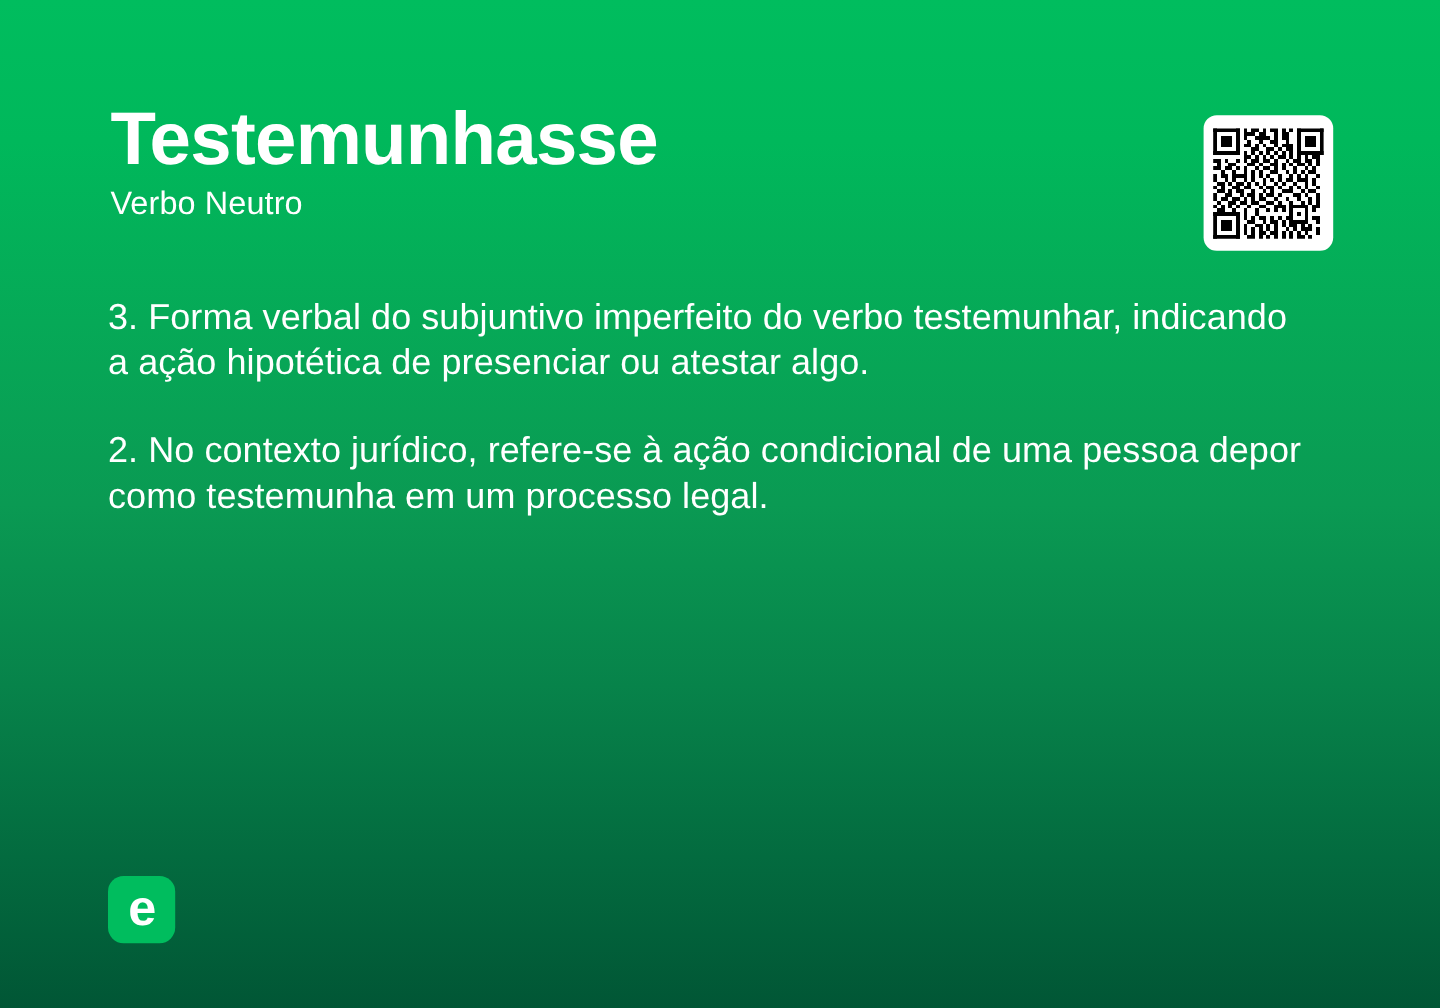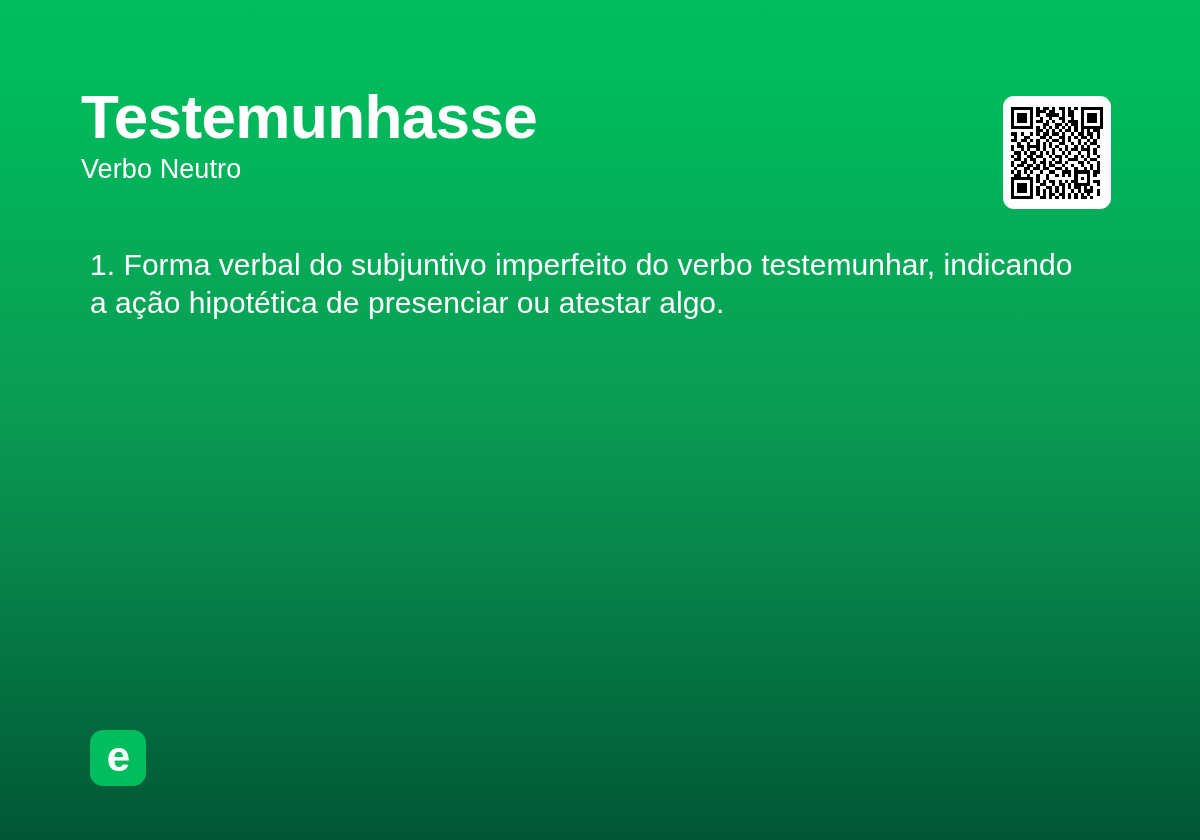--- a/index.html
+++ b/index.html
@@ -25,21 +25,21 @@
         #0a9a53 50%,
         #07834a 68%,
         #036b3f 85%,
         #015635 100%);
     box-sizing: border-box;
   }
 
   
   .header {
     position: absolute;
-    left: 81px;
+    left: 92px;
     top: 84px;
     right: 90px;
   }
 
   .title {
     margin: 0;
     color: #ffffff;
     font-size: 62px;
     font-weight: 700;
     letter-spacing: -0.6px;
@@ -391,21 +391,22 @@
         <rect x="14" y="28" width="1" height="1"></rect>
           <rect x="16" y="28" width="1" height="1"></rect>
         <rect x="18" y="28" width="1" height="1"></rect>
           <rect x="22" y="28" width="2" height="1"></rect>
         <rect x="25" y="28" width="1" height="1"></rect>
       </g>
     </svg>
   </div>
 
   <div class="definitions">
-    <p class="definition">1. Forma verbal do subjuntivo imperfeito do verbo testemunhar, indicando a ação hipotética de presenciar ou atestar algo.</p>
+    <p class="definition">3. Forma verbal do subjuntivo imperfeito do verbo testemunhar, indicando a ação hipotética de presenciar ou atestar algo.</p>
+    <p class="definition">2. No contexto jurídico, refere-se à ação condicional de uma pessoa depor como testemunha em um processo legal.</p>
   </div>
 
   <div class="footer">
     <div class="logo-badge">
       <span class="logo-letter">e</span>
     </div>
   </div>
 
 </div>
 

